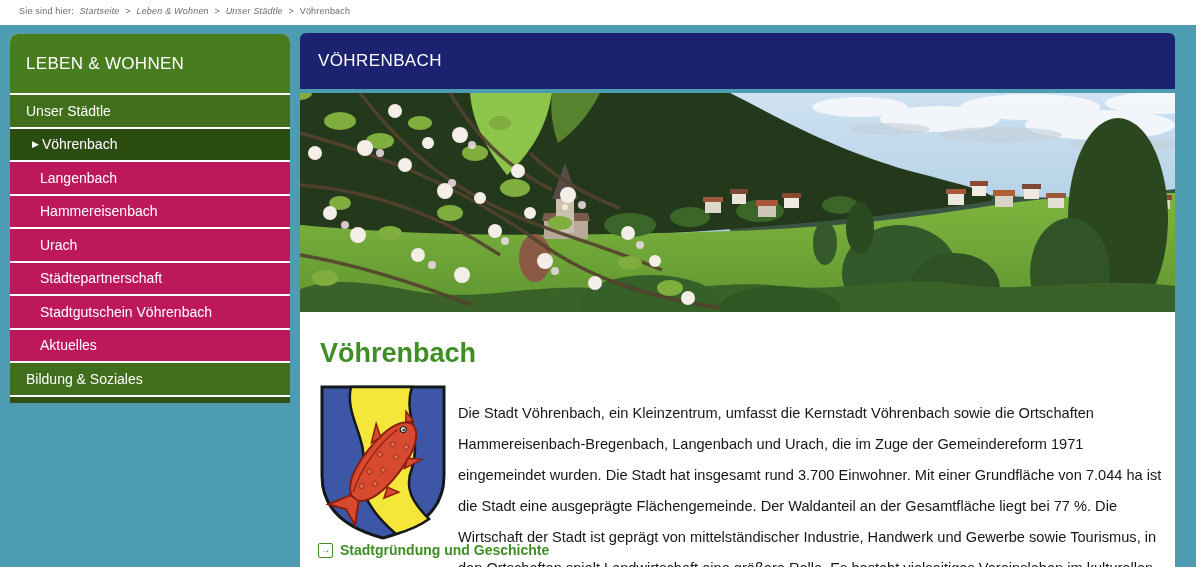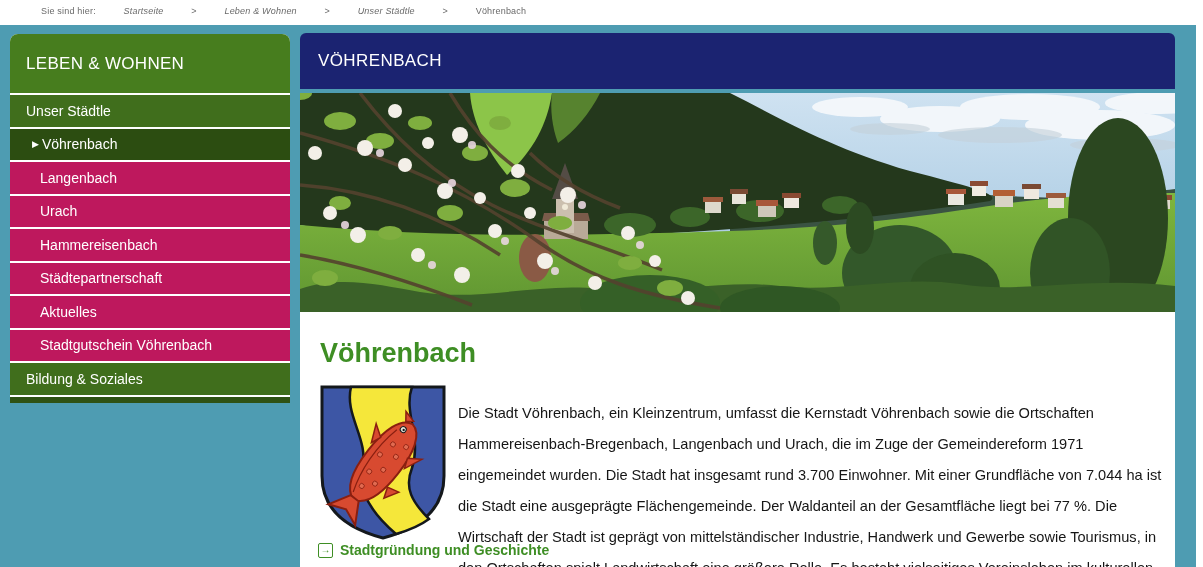--- a/index.html
+++ b/index.html
@@ -2,21 +2,21 @@
 <html><head>
 <meta charset="utf-8">
 <style>
   html,body{margin:0;padding:0;}
   body{font-family:"Liberation Sans", sans-serif;background:#ffffff;}
   .screen{position:relative;width:1203px;height:567px;overflow:hidden;background:#ffffff;}
 
   
   .breadcrumb-bar{position:absolute;left:0;top:0;width:1203px;height:25px;background:#ffffff;}
   .breadcrumb{position:absolute;left:19px;top:6px;font-size:9px;color:#6a6a6a;letter-spacing:.2px;white-space:nowrap;}
-  .breadcrumb span{margin-right:3px;margin-left:22px;}
+  .breadcrumb span{margin-right:3px;}
   .crumb-link{cursor:pointer;font-style:italic;}
 
   
   .site-bg{position:absolute;left:0;top:25px;width:1196px;height:542px;background:#4E9CB2;}
 
   
   .sidebar{position:absolute;left:10px;top:9px;width:280px;display:flex;flex-direction:column;gap:2px;background:#ffffff;border-radius:8px 8px 0 0;overflow:hidden;}
   .side-header{height:59px;background:#477D1E;color:#ffffff;font-size:17px;display:flex;align-items:center;padding-left:16px;letter-spacing:.3px;}
   .side-item{height:31.5px;display:flex;align-items:center;color:#ffffff;font-size:14px;cursor:pointer;flex:0 0 auto;}
   .side-item.top{background:#406E1C;padding-left:16px;}
@@ -63,33 +63,33 @@
           <span>Unser Städtle</span>
         </div>
       <div class="side-item sub active">
           <span class="active-marker">▶</span>
           <span>Vöhrenbach</span>
         </div>
       <div class="side-item sub">
           <span>Langenbach</span>
         </div>
       <div class="side-item sub">
+          <span>Hammereisenbach</span>
+        </div>
+      <div class="side-item sub">
           <span>Urach</span>
         </div>
       <div class="side-item sub">
-          <span>Hammereisenbach</span>
-        </div>
-      <div class="side-item sub">
           <span>Städtepartnerschaft</span>
         </div>
       <div class="side-item sub">
+          <span>Stadtgutschein Vöhrenbach</span>
+        </div>
+      <div class="side-item sub">
           <span>Aktuelles</span>
-        </div>
-      <div class="side-item sub">
-          <span>Stadtgutschein Vöhrenbach</span>
         </div>
       <div class="side-item top">
           <span>Bildung &amp; Soziales</span>
         </div>
       <div class="side-item partial"></div>
     </nav>
 
     <div class="main">
       <div class="main-header">
         <span>VÖHRENBACH</span>

